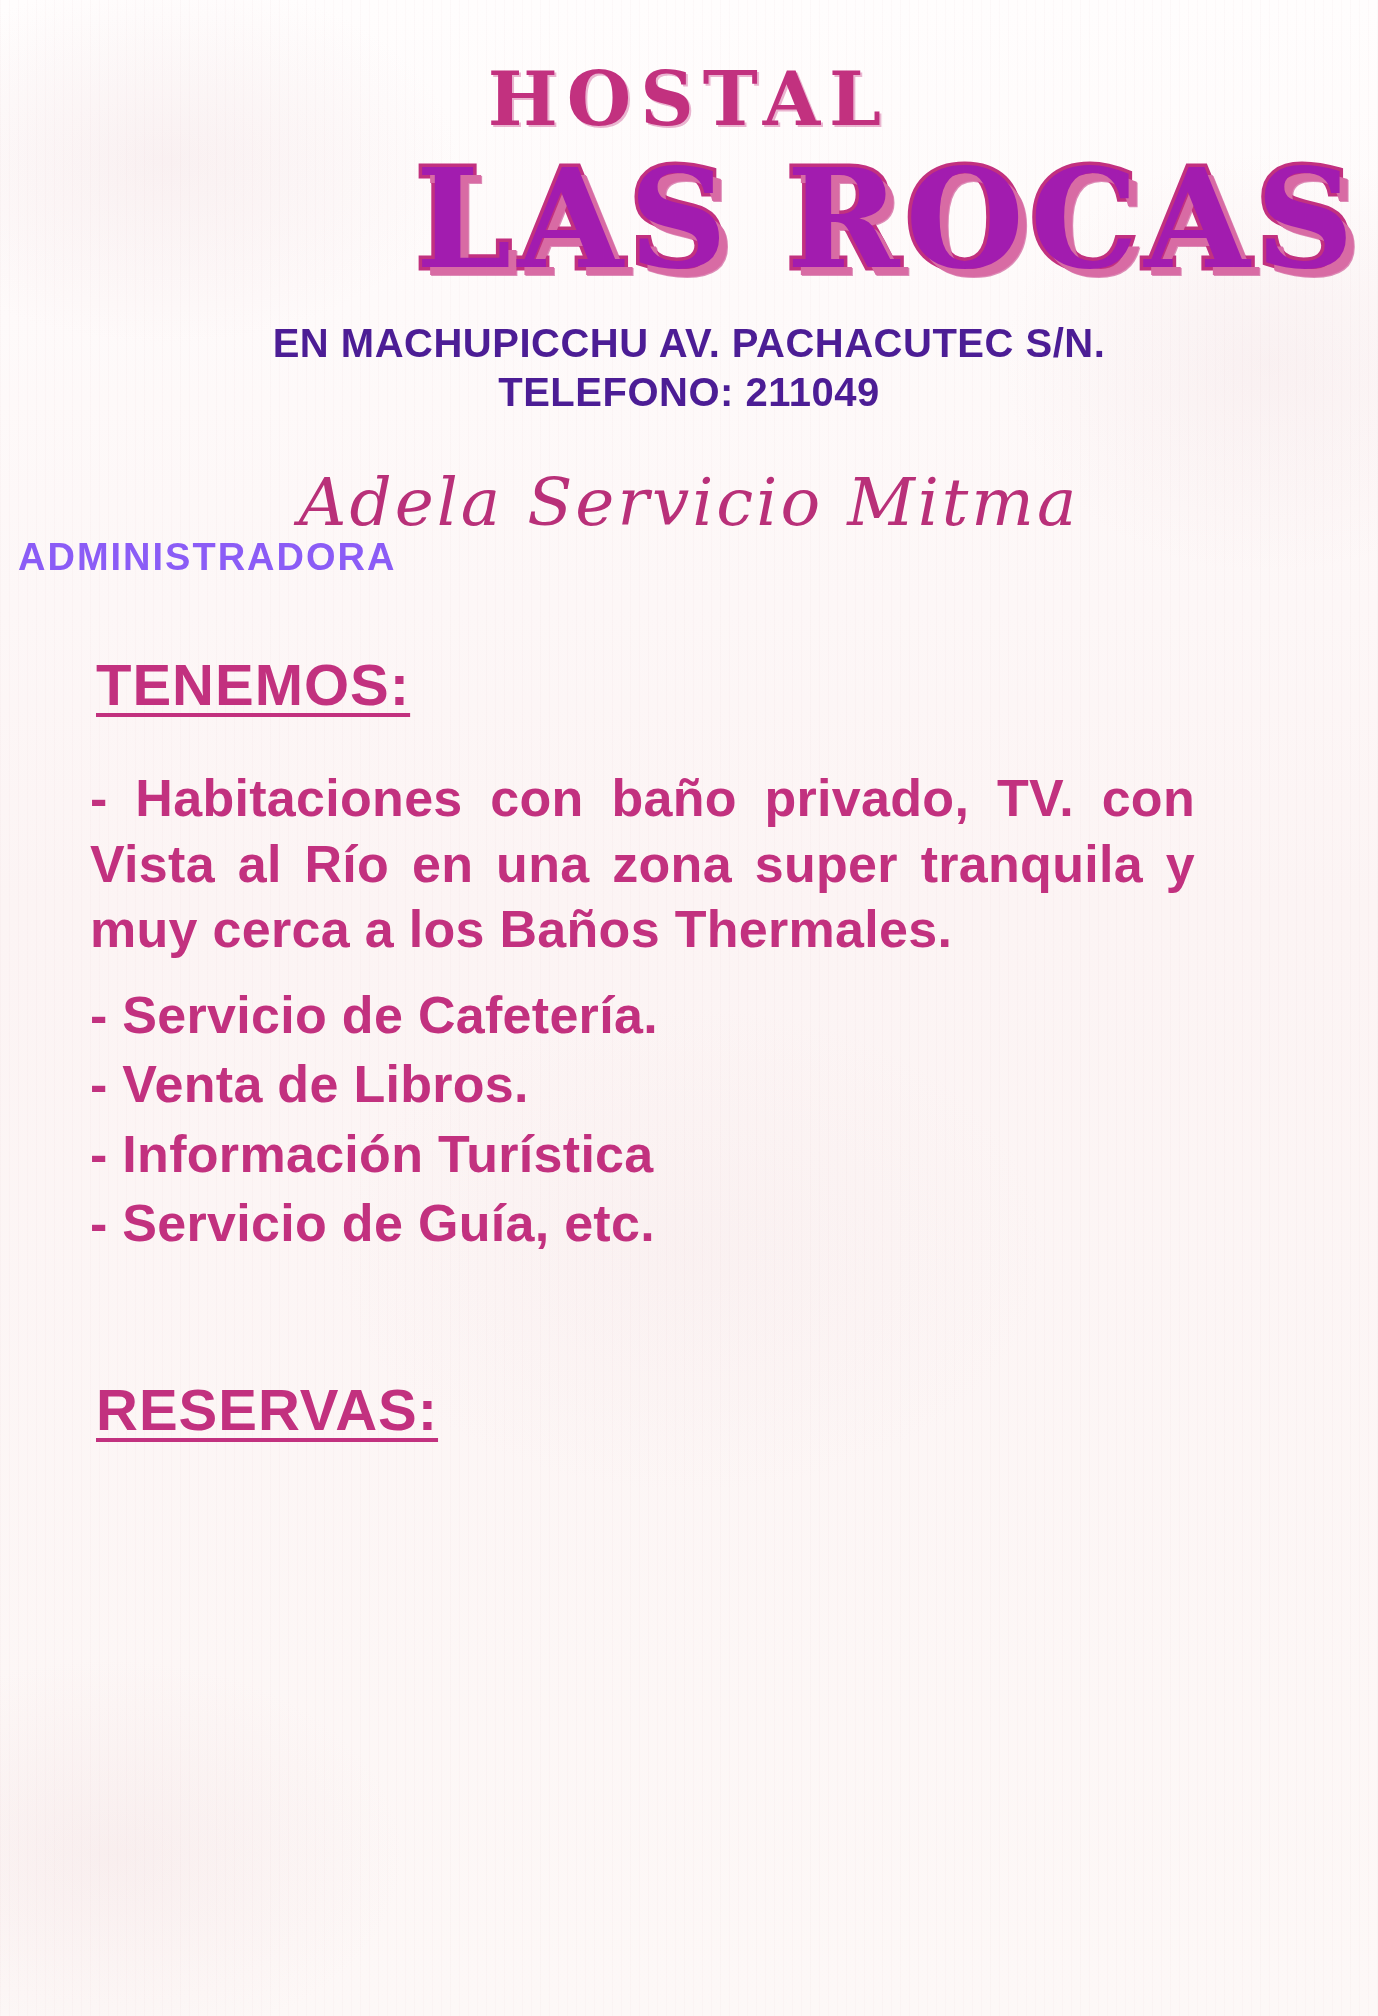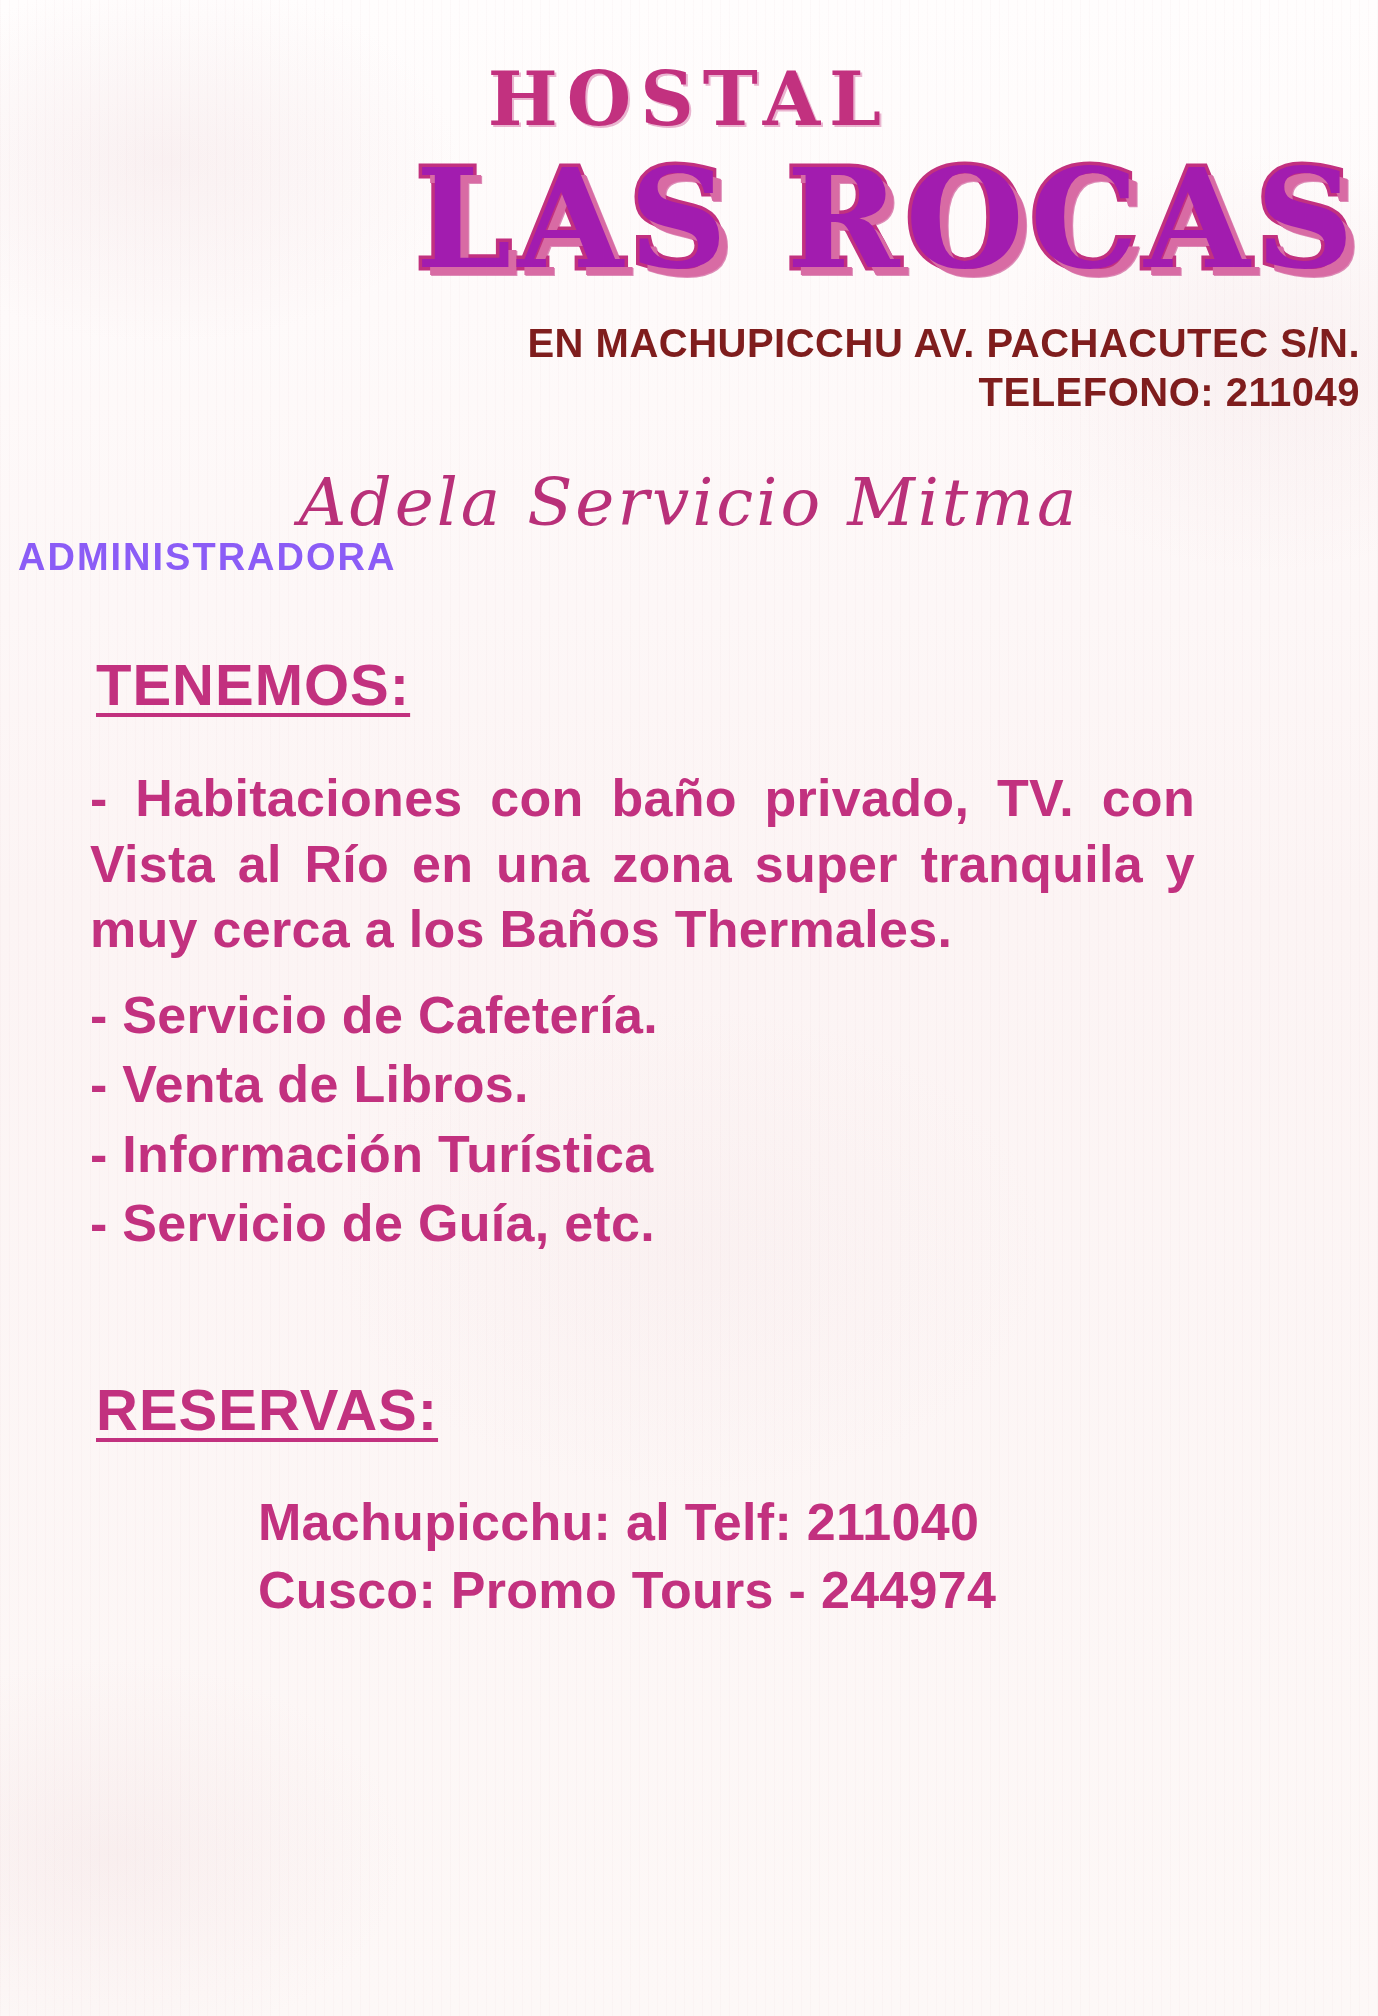--- a/index.html
+++ b/index.html
@@ -80,23 +80,23 @@
     line-height: 1.05;
     color: #a21caf;
     -webkit-text-stroke: 7px #c2317f;
     text-shadow:
       8px 8px 0 #d86ba4,
       9px 9px 0 rgba(194,49,127,0.55);
     paint-order: stroke fill;
   }
 
   .address-block {
-    text-align: right;
+    text-align: center;
     margin-top: 28px;
-    color: #7f1d1d;
+    color: #4c1d95;
     font-family: "Liberation Sans", sans-serif;
     font-weight: bold;
     font-size: 40px;
     line-height: 1.22;
     letter-spacing: 0.5px;
   }
 
   
   .admin-name {
     text-align: center;
@@ -193,19 +193,15 @@
     <div class="features">
       <div class="feature-main">- Habitaciones con baño privado, TV. con Vista al Río en una zona super tranquila y muy cerca a los Baños Thermales.</div>
       <div class="feature-item">- Servicio de Cafetería.</div>
       <div class="feature-item">- Venta de Libros.</div>
       <div class="feature-item">- Información Turística</div>
       <div class="feature-item">- Servicio de Guía, etc.</div>
     </div>
 
     <div class="section-heading reservas-heading">RESERVAS:</div>
 
-    <div class="reservas-lines">
-      <div>Machupicchu: al Telf: 211040</div>
-      <div>Cusco: Promo Tours - 244974</div>
-    </div>
 
   </div>
 </div>
 
 </body></html>

